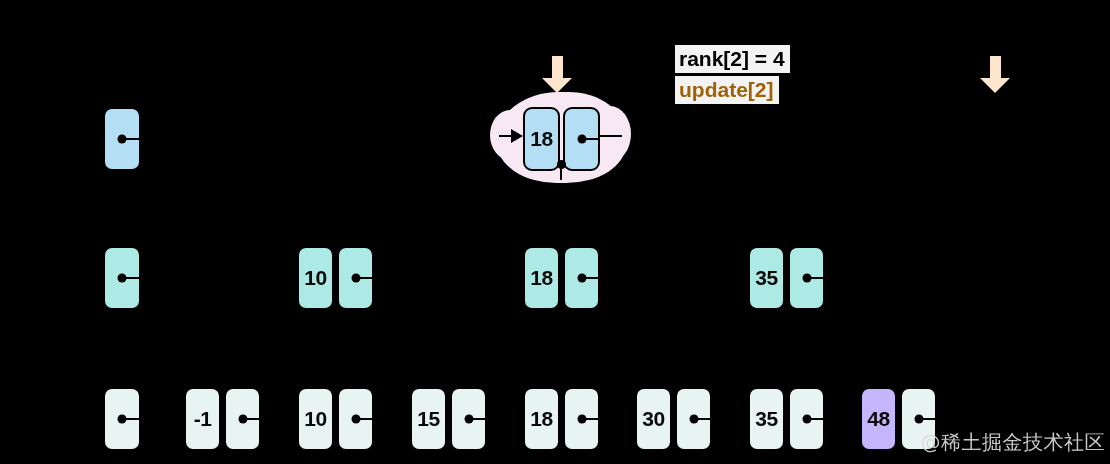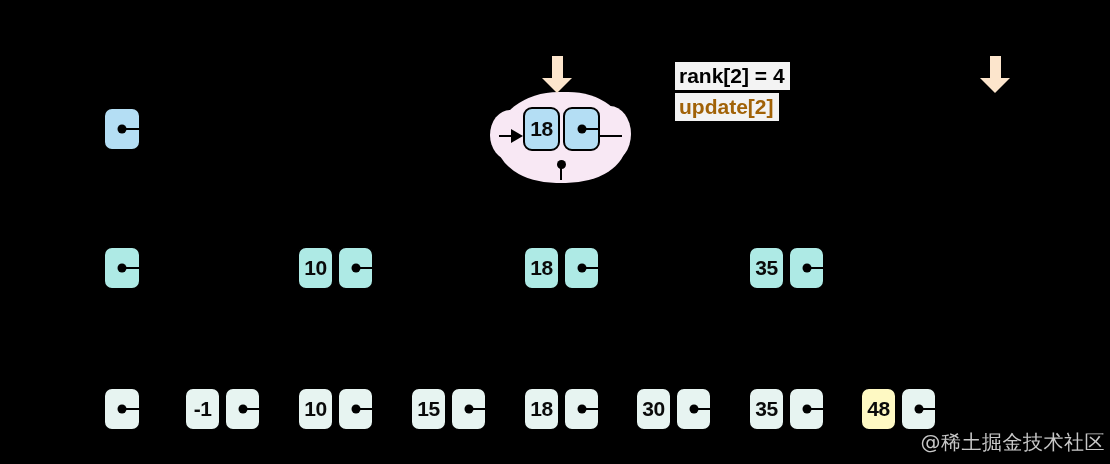--- a/index.html
+++ b/index.html
@@ -2,21 +2,21 @@
 <html><head>
 <meta charset="utf-8">
 <style>
   html,body { margin:0; padding:0; background:#000; }
   .canvas {
     position:relative; width:1110px; height:464px; background:#000000;
     font-family:"Liberation Sans", sans-serif; overflow:hidden;
   }
   
   .cell {
-    position:absolute; width:37px; height:44px; box-sizing:border-box;
+    position:absolute; width:37px; height:64px; box-sizing:border-box;
     border:2.5px solid #000; border-radius:9px; z-index:2;
   }
   .val {
     position:absolute; inset:0; display:flex; align-items:center; justify-content:center;
     font-size:21px; font-weight:bold; color:#0a0a0a; letter-spacing:-0.5px;
   }
   .dot {
     position:absolute; width:9px; height:9px; background:#000; border-radius:50%;
     left:50%; top:50%; transform:translate(-50%,-50%);
   }
@@ -54,21 +54,21 @@
   .down-arrow .head {
     width:0; height:0; margin:0 auto;
     border-left:15px solid transparent; border-right:15px solid transparent;
     border-top:15px solid transparent;
   }
   .arrow-1 { left:542px; top:56px; }
   .arrow-2 { left:980px; top:56px; }
   
   .anno {
     position:absolute; left:675px; top:45px; z-index:4;
-    display:flex; flex-direction:column; align-items:flex-start; gap:3px;margin-top:17px;
+    display:flex; flex-direction:column; align-items:flex-start; gap:3px;
   }
   .anno .line {
     font-size:21px; font-weight:bold; color:#000; line-height:27px;
     padding:0 5px 1px 4px; white-space:nowrap;
   }
   
   .watermark {
     position:absolute; right:5px; bottom:8px; z-index:5;
     font-size:20px; color:#d9d9d9; opacity:0.92; letter-spacing:0.5px;
     font-family:"DejaVu Sans", sans-serif;
@@ -157,21 +157,21 @@
         <span class="ptr-line"></span>
         <span class="dot"></span>
       </div>
       <div class="cell" style="left: 748px; top: 387px; background: rgb(231, 244, 241);">
         <span class="val">35</span>
       </div>
       <div class="cell" style="left: 788px; top: 387px; background: rgb(231, 244, 241);">
         <span class="ptr-line"></span>
         <span class="dot"></span>
       </div>
-      <div class="cell" style="left: 860px; top: 387px; background: #fef9c3;">
+      <div class="cell" style="left: 860px; top: 387px; background: #c4b5fd;">
         <span class="val">48</span>
       </div>
       <div class="cell" style="left: 900px; top: 387px; background: rgb(231, 244, 241);">
         <span class="ptr-line"></span>
         <span class="dot"></span>
       </div>
     </div>
 
   <div class="hl-mark in-arrow-line"></div>
   <div class="in-arrow-head"></div>

